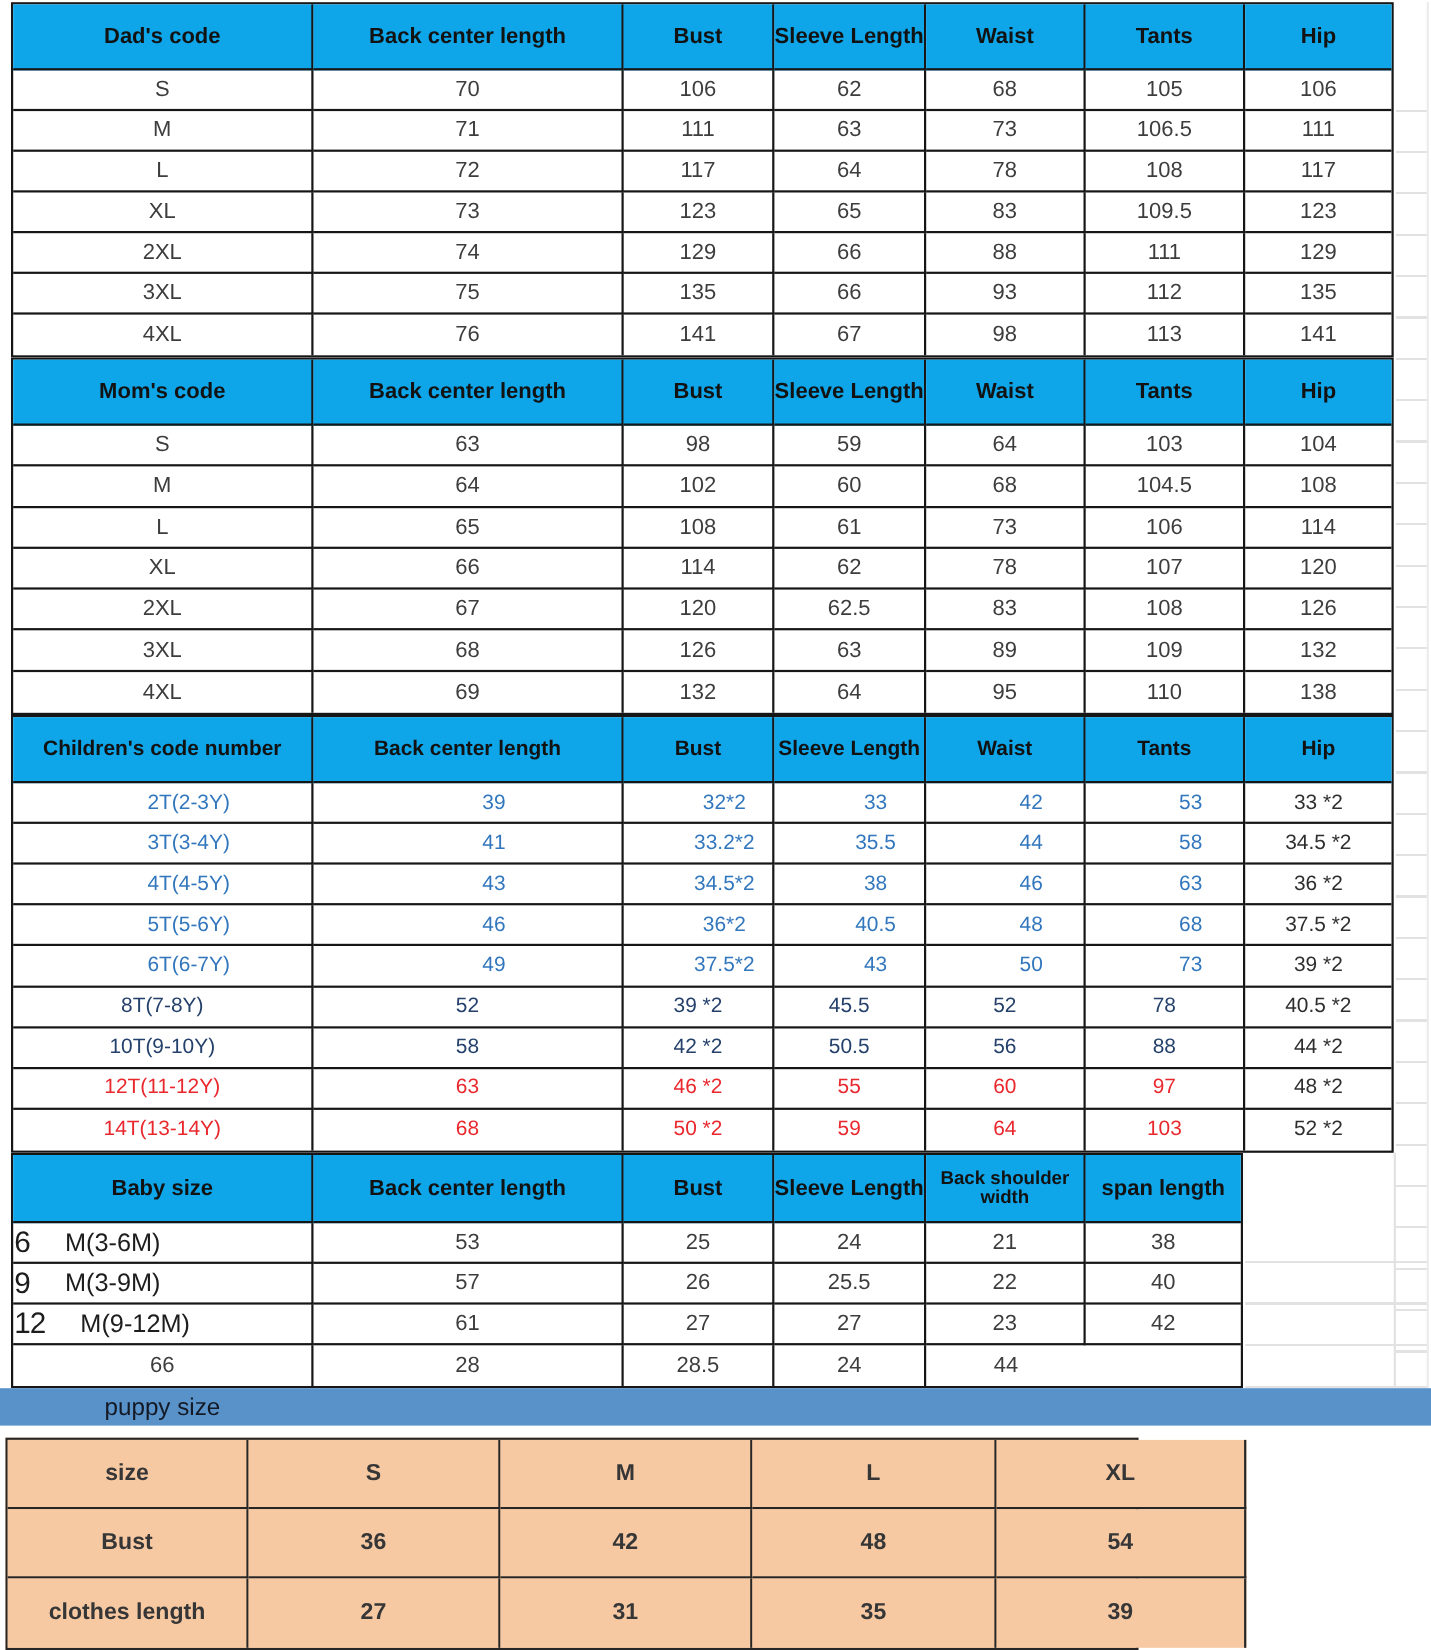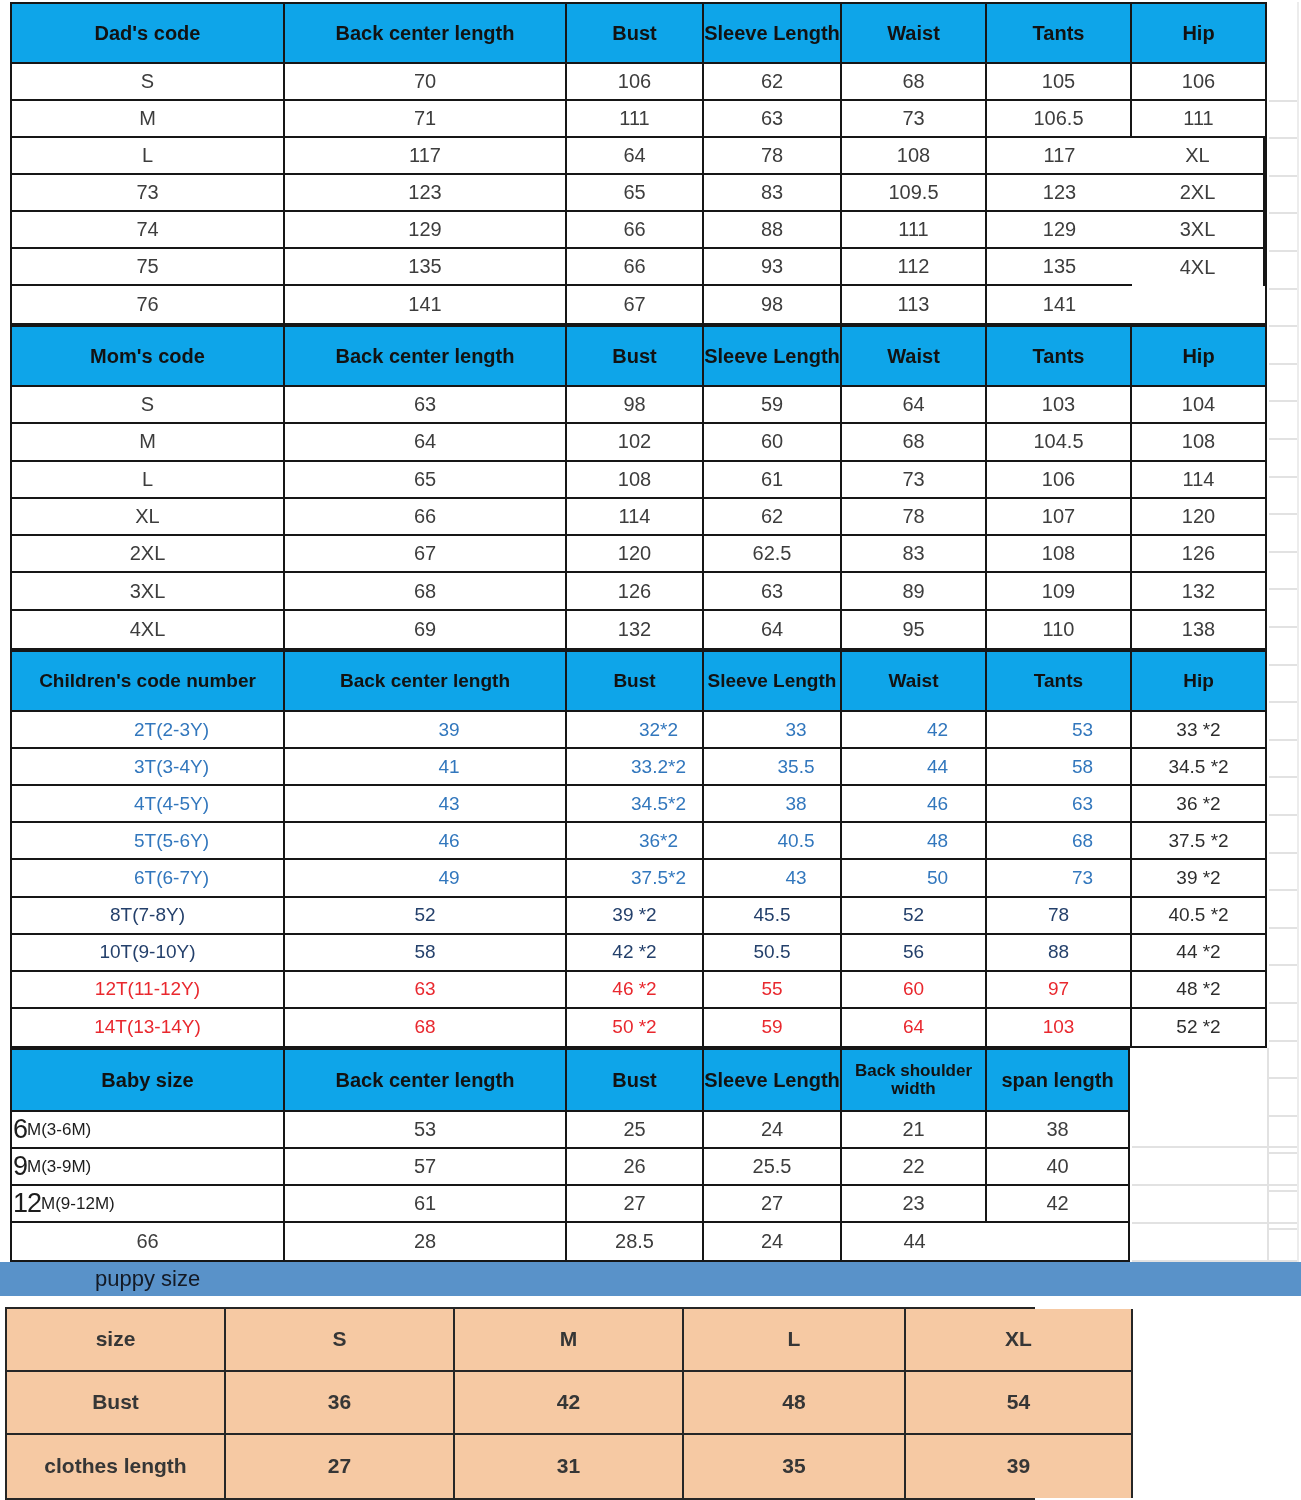--- a/index.html
+++ b/index.html
@@ -22,21 +22,21 @@
   #dad,#mom,#children{left:10px;width:1257px;grid-template-columns:273px 282px 137px 138px 145px 145px auto;}
   #dad{top:2px;height:323px;grid-template-rows:60px repeat(7,1fr);}
   #mom{top:325px;height:325px;grid-template-rows:60px repeat(7,1fr);}
   #children{top:650px;height:398px;grid-template-rows:60px repeat(9,1fr);}
   #children .cell{font-size:19px;}
   #baby{left:10px;top:1048px;width:1120px;height:214px;
         grid-template-columns:273px 282px 137px 138px 145px auto;
         grid-template-rows:62px repeat(4,1fr);}
   #baby .cell.label{justify-content:flex-start;padding-left:1px;color:#1d1d1d;}
   #baby .big{font-size:27px;letter-spacing:-1px;}
-  #baby .rest{font-size:17px;}
+  #baby .rest{font-size:23px;margin-left:32px;}
   
   .c-blue{color:#3277bd !important;padding-left:48px;}
   .c-navy{color:#24406b !important;}
   .c-red{color:#e9282e !important;}
   .c-dark{color:#2e2e2e !important;}
   
   .puppy-bar{position:absolute;left:0;top:1262px;width:1301px;height:34px;background:#5992c9;display:flex;align-items:center;}
   .puppy-bar span{margin-left:95px;font-size:22px;color:#131a26;}
   #puppy{left:5px;top:1307px;width:1030px;height:193px;background:#f6c9a3;
          grid-template-columns:219px 229px 229px 222px 227px auto;
@@ -70,20 +70,21 @@
       <div class="cell">105</div>
       <div class="cell col-last">106</div>
       <div class="cell">M</div>
       <div class="cell">71</div>
       <div class="cell">111</div>
       <div class="cell">63</div>
       <div class="cell">73</div>
       <div class="cell">106.5</div>
       <div class="cell col-last">111</div>
       <div class="cell">L</div>
+      <div class="cell">72</div>
       <div class="cell">117</div>
       <div class="cell">64</div>
       <div class="cell">78</div>
       <div class="cell">108</div>
       <div class="cell col-last">117</div>
       <div class="cell">XL</div>
       <div class="cell">73</div>
       <div class="cell">123</div>
       <div class="cell">65</div>
       <div class="cell">83</div>

